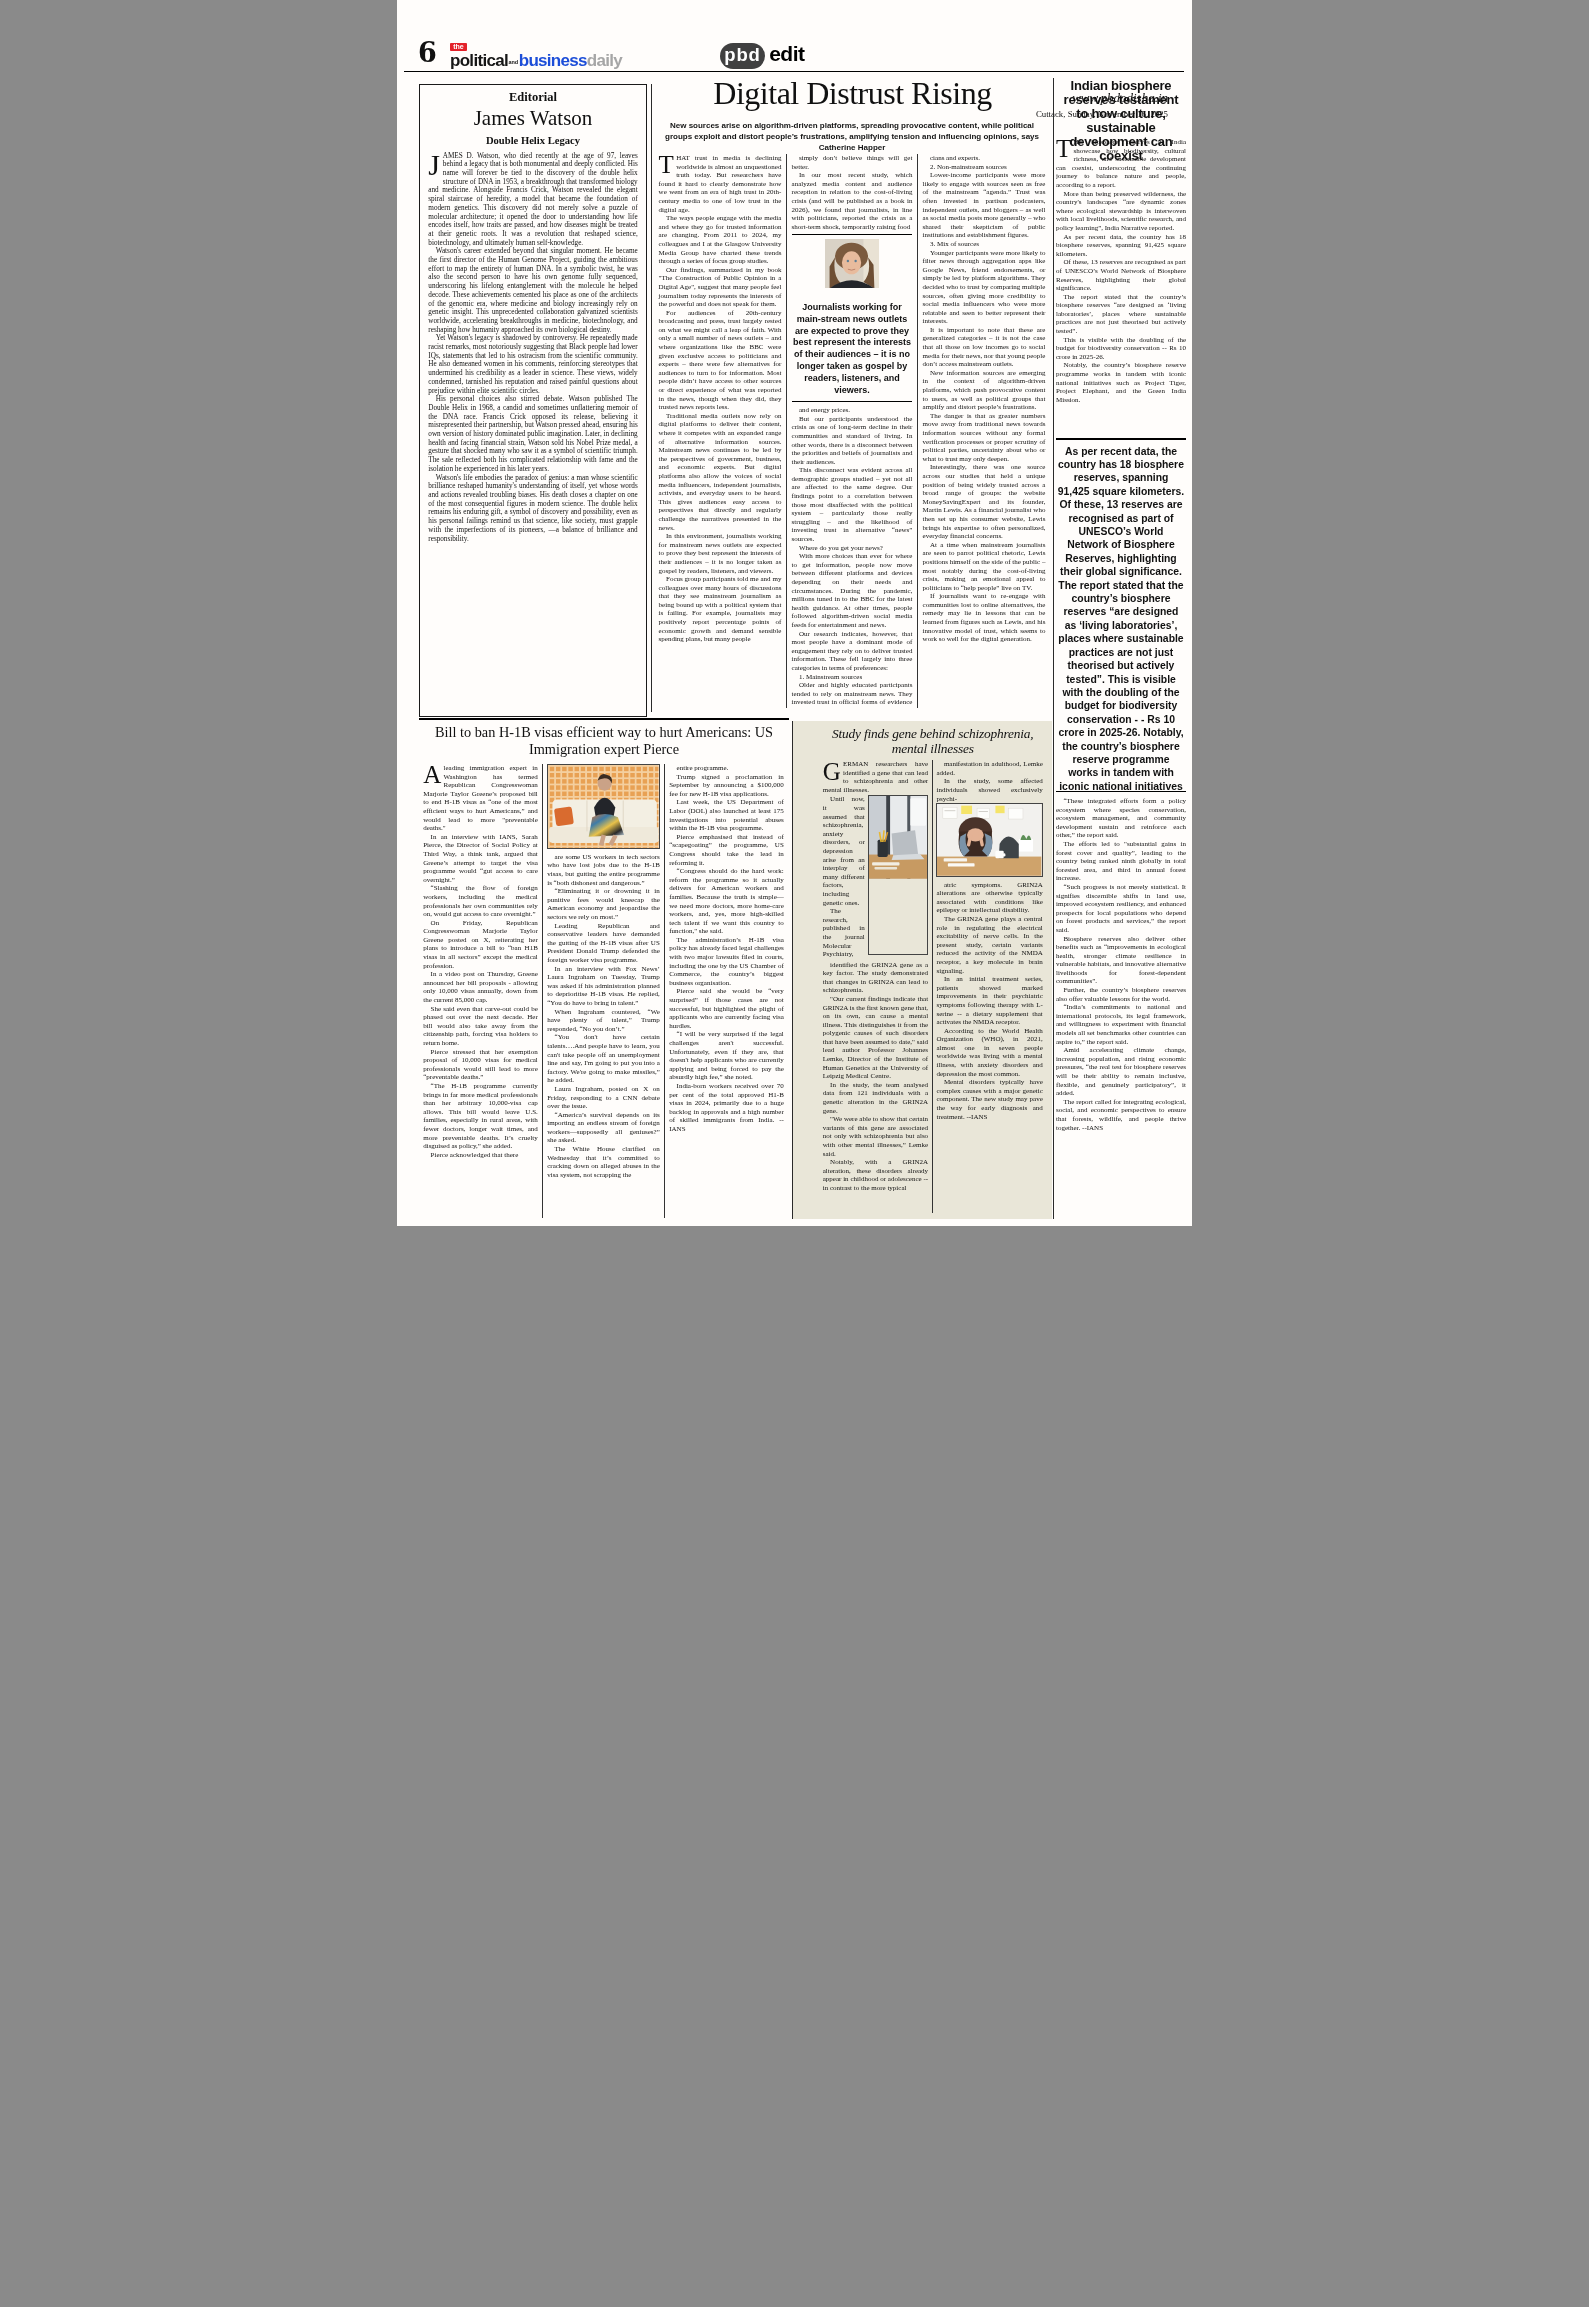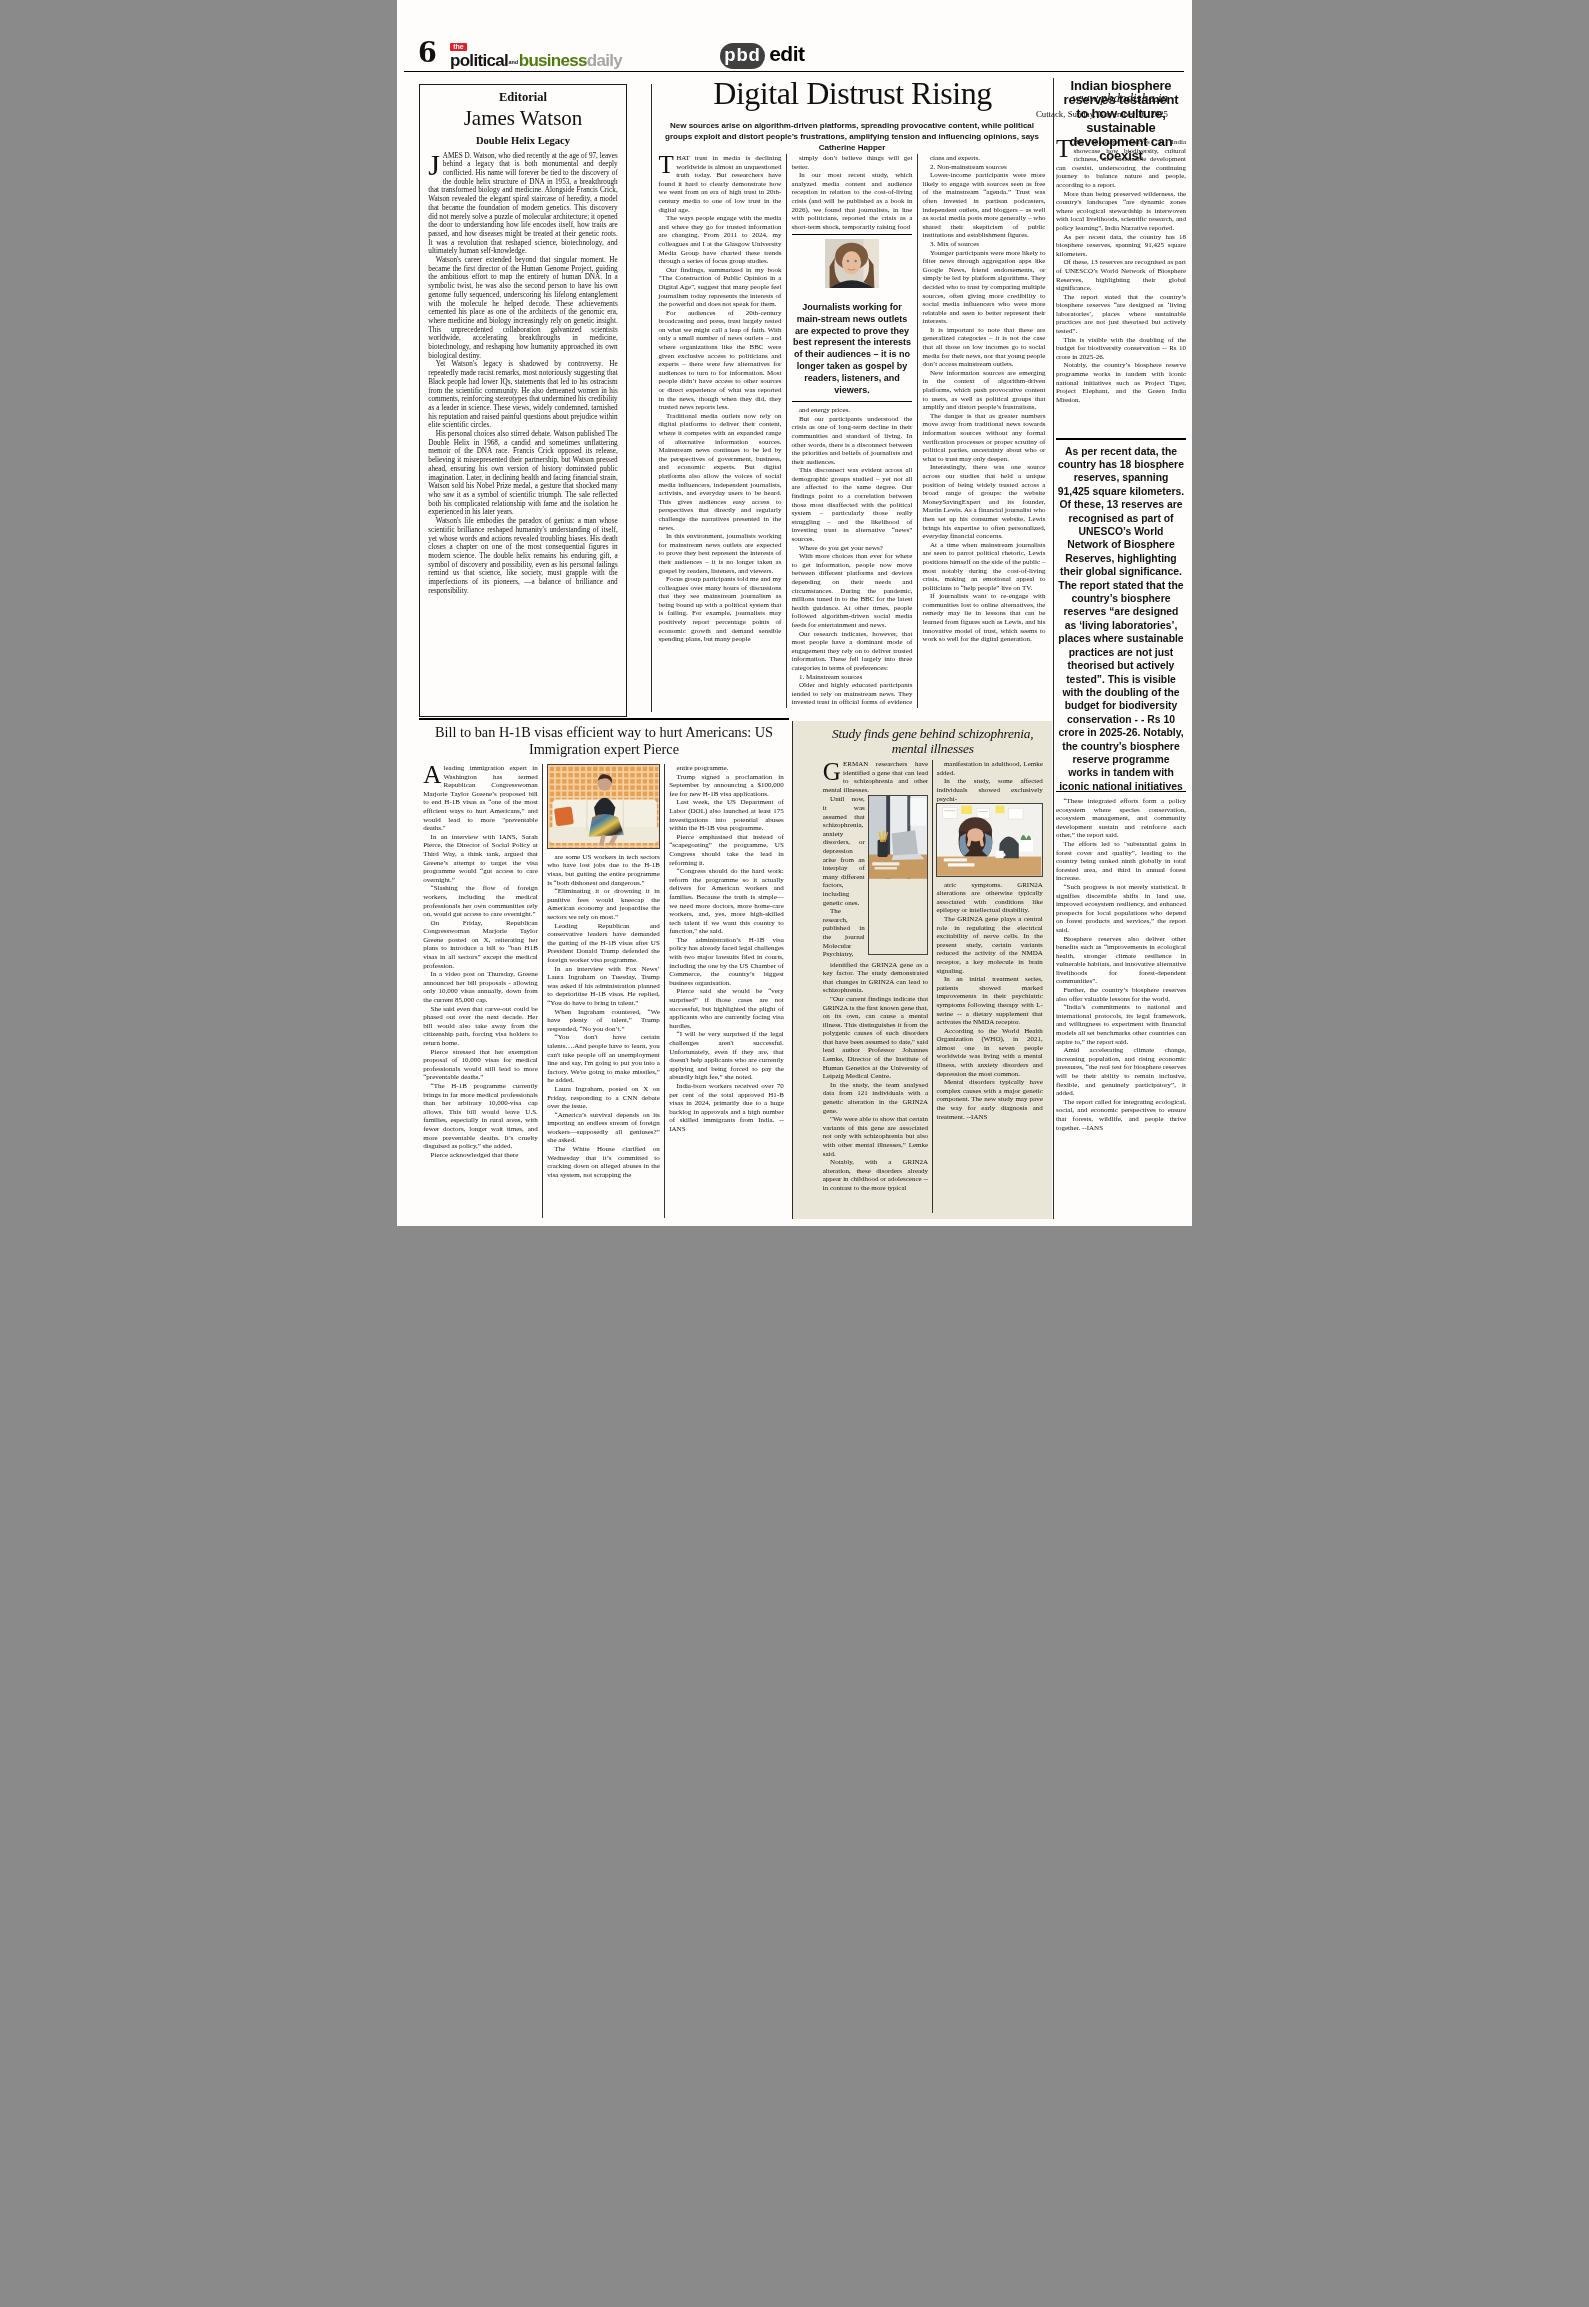--- a/index.html
+++ b/index.html
@@ -6,21 +6,21 @@
   body { background:#8a8a8a; font-family:"Liberation Serif", serif; }
   .page { position:relative; width:795px; height:1226px; background:#fffdfb; margin:0 auto; overflow:hidden; color:#111; }
   .abs { position:absolute; }
 
   
   .pagenum { font-family:"DejaVu Serif", serif; font-size:27px; font-weight:bold; }
   .logo-the { display:inline-block; background:#e32129; color:#fff; font-family:"Liberation Sans",sans-serif; font-weight:bold; font-size:7px; padding:0.5px 3.2px 0.9px; border-radius:0.9px; }
   .logo-words { font-family:"Liberation Sans",sans-serif; font-weight:bold; font-size:17px; letter-spacing:-0.7px; line-height:1; margin-top:0.5px; white-space:nowrap; }
   .w-pol { color:#161616; }
   .w-and { font-size:5.5px; color:#161616; letter-spacing:0; position:relative; top:-1.4px; margin:0 0.5px; }
-  .w-bus { color:#4d7c0f; }
+  .w-bus { color:#1d4ed8; }
   .w-daily { color:#a6a6a6; }
   .pbd-box { display:inline-block; background:#404040; color:#fff; font-family:"Liberation Sans",sans-serif; font-weight:bold; font-size:18.5px; letter-spacing:0.9px; padding:1.4px 4.2px 2.8px; border-radius:13px; }
   .edit-word { font-family:"Liberation Sans",sans-serif; font-weight:bold; font-size:21px; color:#000; margin-left:4.2px; letter-spacing:-0.5px; }
   .hdr-right { text-align:right; line-height:1; }
   .hdr-url { font-style:italic; font-size:13px;margin-top:47px; }
   .hdr-date { font-size:8.8px; margin-top:5.5px; }
   .rule-h { background:#000; }
   .rule-v { background:#2a2a2a; width:0.5px; }
 
   
@@ -89,21 +89,21 @@
     <span class="pbd-box">pbd</span><span class="edit-word">edit</span>
   </div>
 
   <div class="abs hdr-right" style="right:24px; top:44px;">
     <div class="hdr-url">www.pbdodisha.in</div>
     <div class="hdr-date">Cuttack, Sunday, November 16, 2025</div>
   </div>
 
   <div class="abs rule-h" style="left:7.4px; top:71px; width:780px; height:1.4px;"></div>
 
-  <div class="abs editorial-box" style="left:22px; top:84px; width:208px; height:633px;">
+  <div class="abs editorial-box" style="left:22px; top:84px; width:228px; height:633px;">
     <div class="ed-kicker">Editorial</div>
     <div class="ed-title">James Watson</div>
     <div class="ed-sub">Double Helix Legacy</div>
     <div class="ed-body">
       <p class="first-para"><span class="dropcap-xl">J</span><span>AMES D. Watson, who died recently at the age of 97, leaves behind a legacy that is both monumental and deeply conflicted. His name will forever be tied to the discovery of the double helix structure of DNA in 1953, a breakthrough that transformed biology and medicine. Alongside Francis Crick, Watson revealed the elegant spiral staircase of heredity, a model that became the foundation of modern genetics. This discovery did not merely solve a puzzle of molecular architecture; it opened the door to understanding how life encodes itself, how traits are passed, and how diseases might be treated at their genetic roots. It was a revolution that reshaped science, biotechnology, and ultimately human self-knowledge.</span></p>
       <div>
           <p class="para">Watson's career extended beyond that singular moment. He became the first director of the Human Genome Project, guiding the ambitious effort to map the entirety of human DNA. In a symbolic twist, he was also the second person to have his own genome fully sequenced, underscoring his lifelong entanglement with the molecule he helped decode. These achievements cemented his place as one of the architects of the genomic era, where medicine and biology increasingly rely on genetic insight. This unprecedented collaboration galvanized scientists worldwide, accelerating breakthroughs in medicine, biotechnology, and reshaping how humanity approached its own biological destiny.</p>
           <p class="para">Yet Watson's legacy is shadowed by controversy. He repeatedly made racist remarks, most notoriously suggesting that Black people had lower IQs, statements that led to his ostracism from the scientific community. He also demeaned women in his comments, reinforcing stereotypes that undermined his credibility as a leader in science. These views, widely condemned, tarnished his reputation and raised painful questions about prejudice within elite scientific circles.</p>
           <p class="para">His personal choices also stirred debate. Watson published The Double Helix in 1968, a candid and sometimes unflattering memoir of the DNA race. Francis Crick opposed its release, believing it misrepresented their partnership, but Watson pressed ahead, ensuring his own version of history dominated public imagination. Later, in declining health and facing financial strain, Watson sold his Nobel Prize medal, a gesture that shocked many who saw it as a symbol of scientific triumph. The sale reflected both his complicated relationship with fame and the isolation he experienced in his later years.</p>
           <p class="para">Watson's life embodies the paradox of genius: a man whose scientific brilliance reshaped humanity's understanding of itself, yet whose words and actions revealed troubling biases. His death closes a chapter on one of the most consequential figures in modern science. The double helix remains his enduring gift, a symbol of discovery and possibility, even as his personal failings remind us that science, like society, must grapple with the imperfections of its pioneers, —a balance of brilliance and responsibility.</p>

